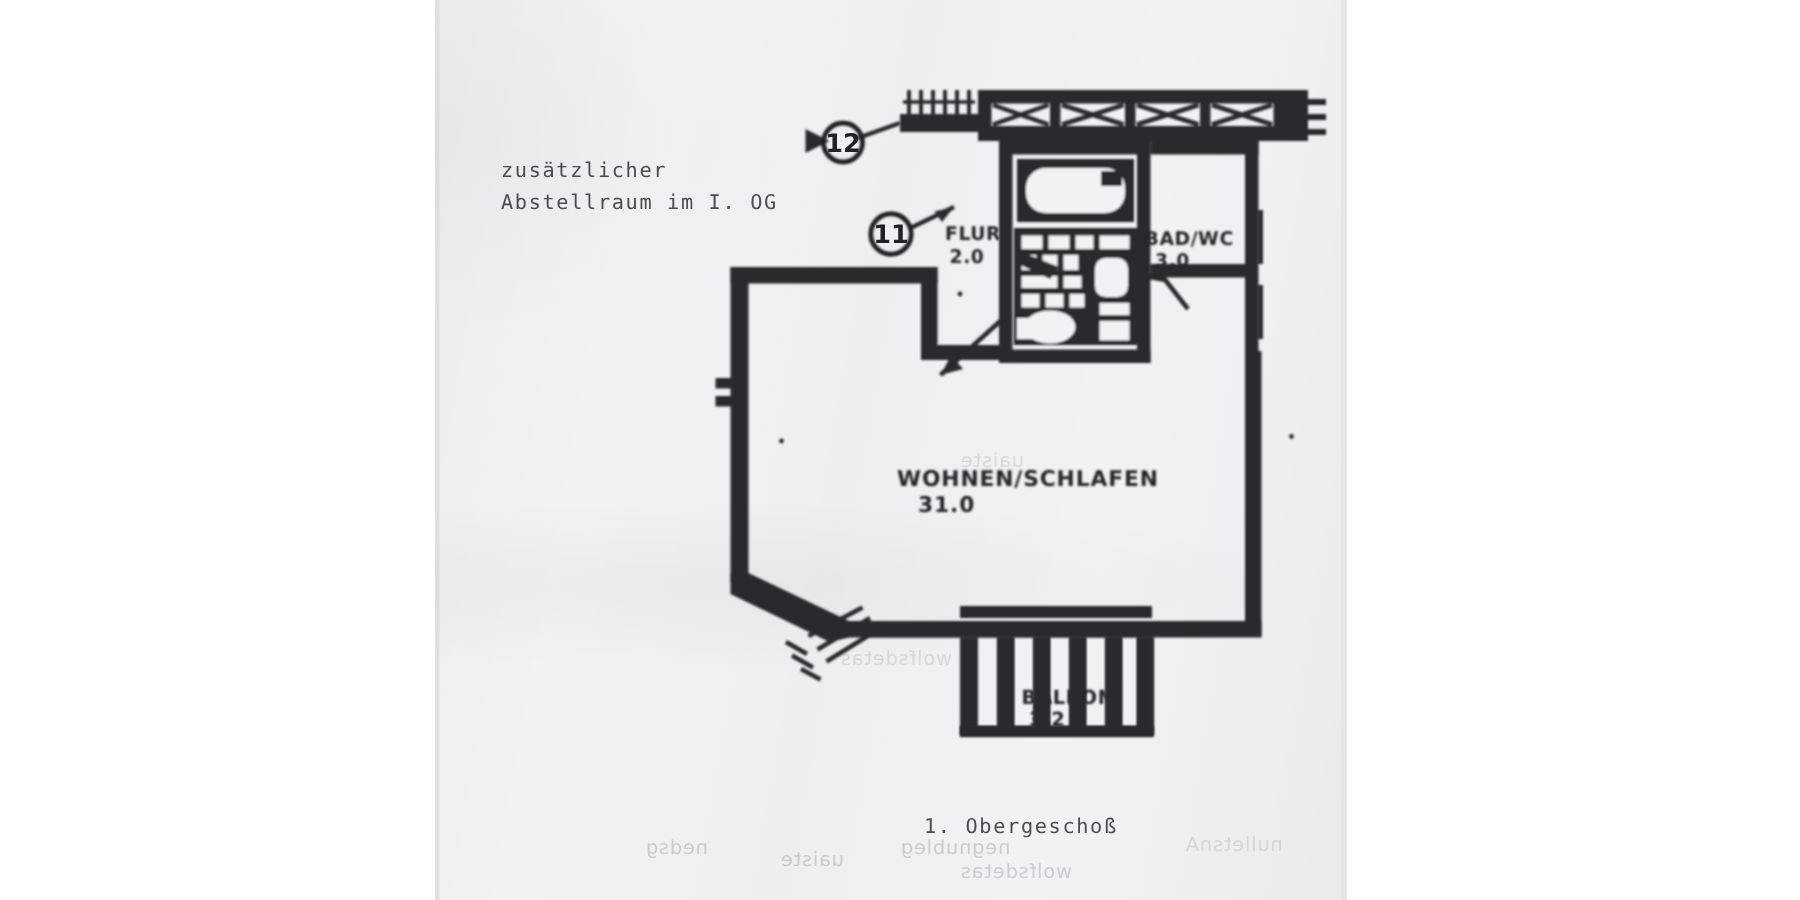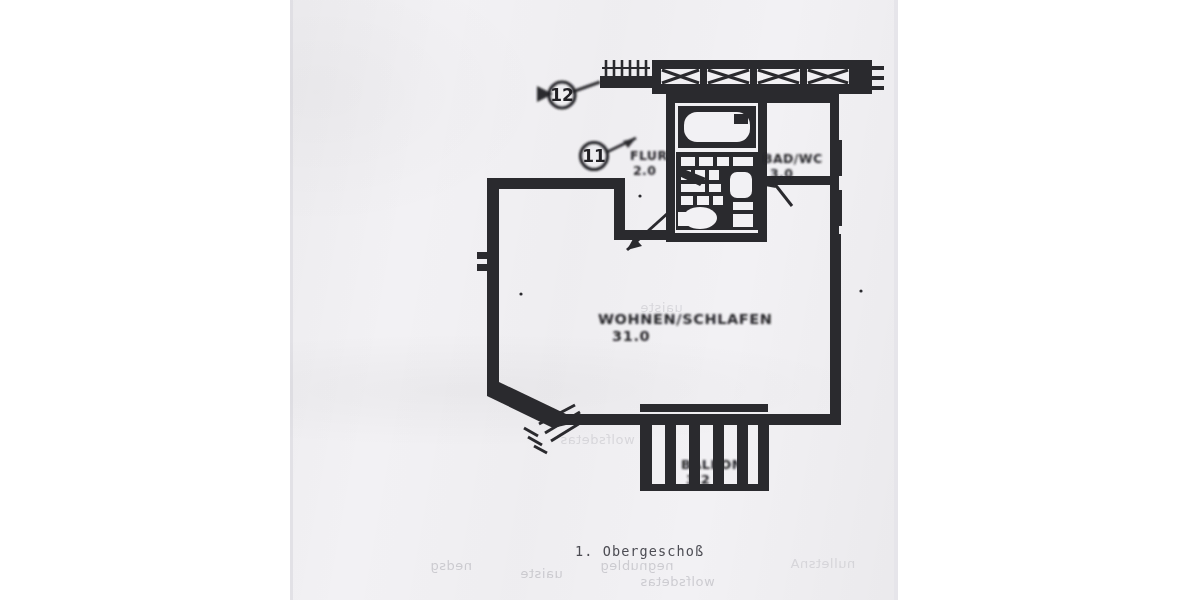--- a/index.html
+++ b/index.html
@@ -69,21 +69,21 @@
   .typed {
     position: absolute;
     font-family: "DejaVu Sans Mono", monospace;
     color: #4c4c53;
     font-size: 13.5px;
     letter-spacing: 1.1px;
     line-height: 21px;
     white-space: pre;
   }
   #annotation-note { left: 334px; top: 104px; }
-  #plan-caption   { left: 575px; top: 541px; font-size: 13.5px; letter-spacing: 1.1px; }
+  #plan-caption   { left: 616px; top: 541px; font-size: 13.5px; letter-spacing: 1.1px; }
 
   
   .bleed {
     position: absolute;
     color: rgba(120,118,130,0.30);
     font-family: "DejaVu Sans", sans-serif;
     font-size: 13px;
     letter-spacing: 0.5px;
     transform: scaleX(-1);
     white-space: pre;
@@ -129,20 +129,22 @@
   <div class="paper-shade-b"></div>
 
   <div class="bleed" style="left:430px; top:558px;">nedsg</div>
   <div class="bleed" style="left:520px; top:566px;">uaiste</div>
   <div class="bleed" style="left:600px; top:558px;">negnubleg</div>
   <div class="bleed" style="left:640px; top:574px;">wolfsdetas</div>
   <div class="bleed-soft" style="left:790px; top:556px;">nulletsnA</div>
   <div class="bleed-soft" style="left:560px; top:432px;">wolfsdetas</div>
   <div class="bleed-soft" style="left:640px; top:300px;">uaiste</div>
 
+  <div class="typed" id="annotation-note">zusätzlicher
+Abstellraum im I. OG</div>
   <div class="typed" id="plan-caption">1. Obergeschoß</div>
 
   <svg id="plan" width="1200" height="600">
     <defs>
 
       <filter id="copysoft" x="-5%" y="-5%" width="110%" height="110%">
         <feGaussianBlur stdDeviation="0.55"></feGaussianBlur>
       </filter>
       <filter id="copysoft2" x="-8%" y="-8%" width="116%" height="116%">
         <feGaussianBlur stdDeviation="0.85"></feGaussianBlur>

